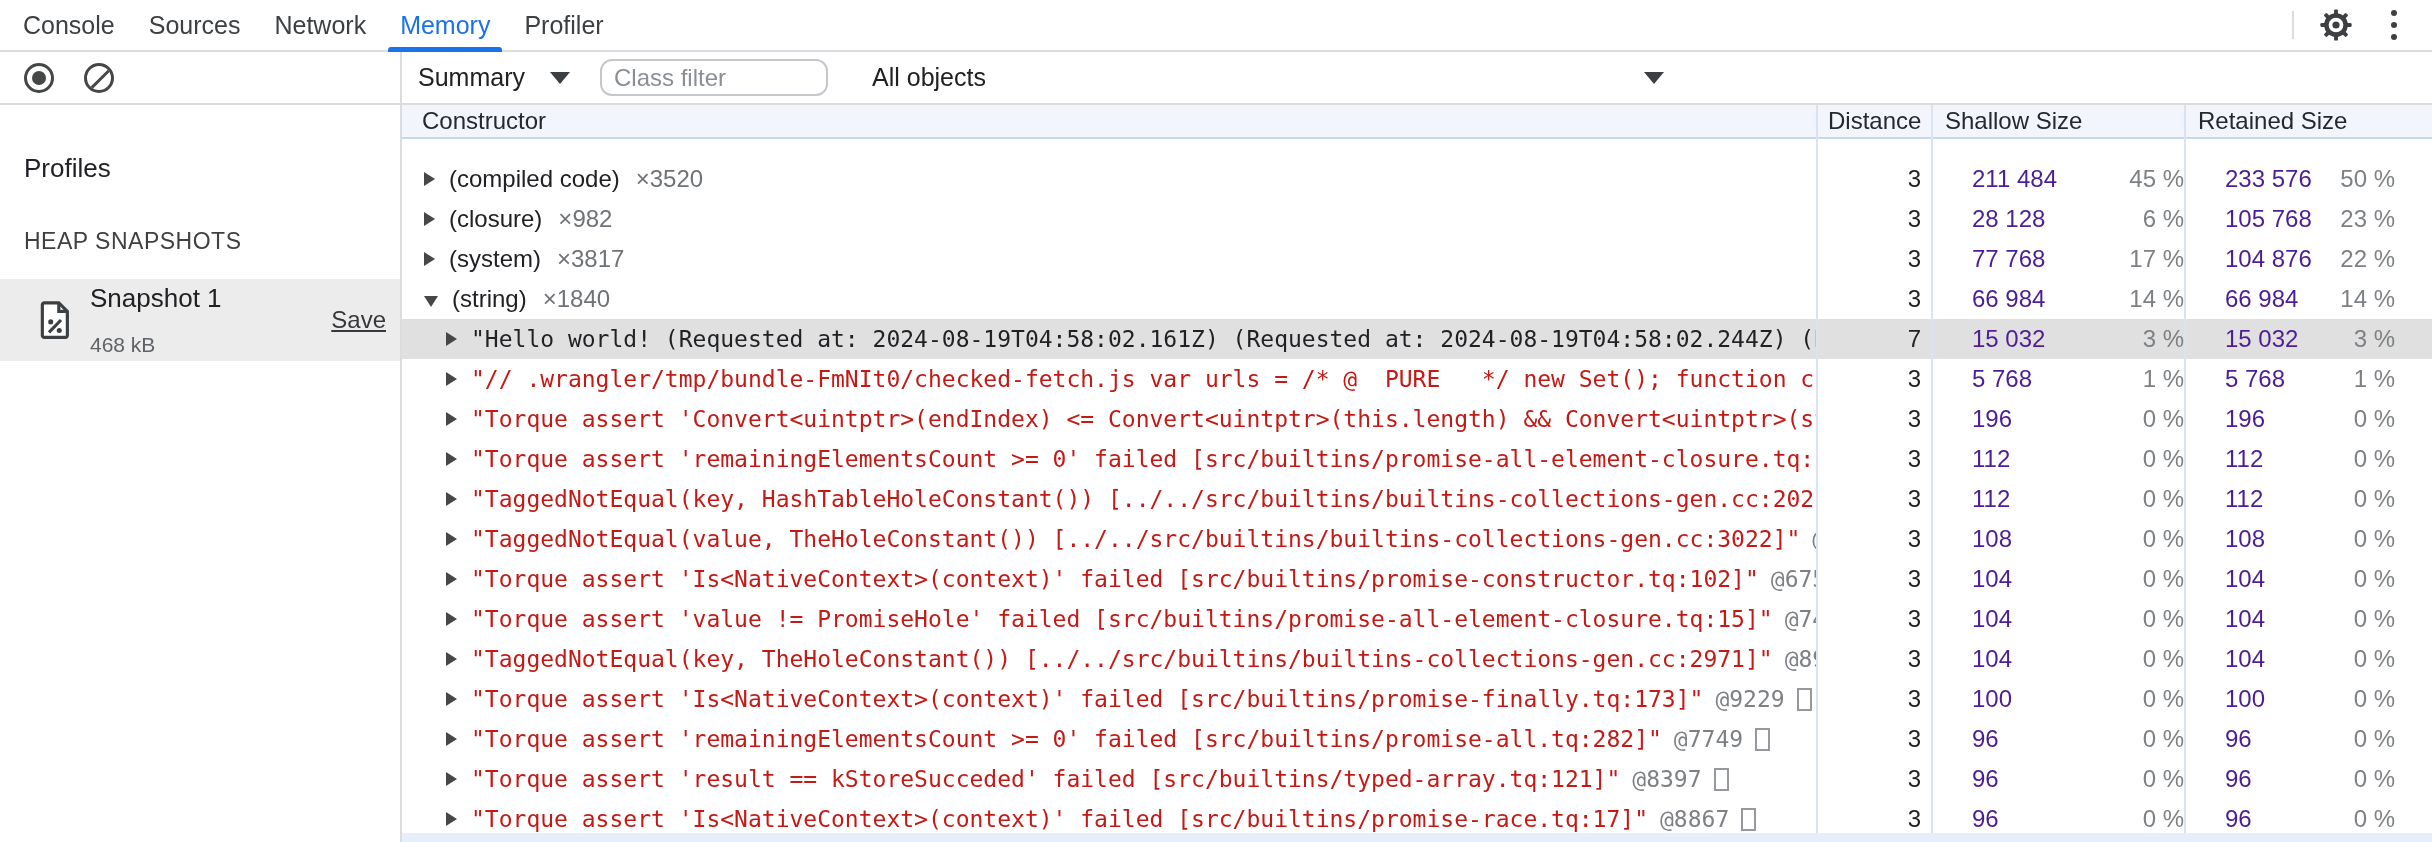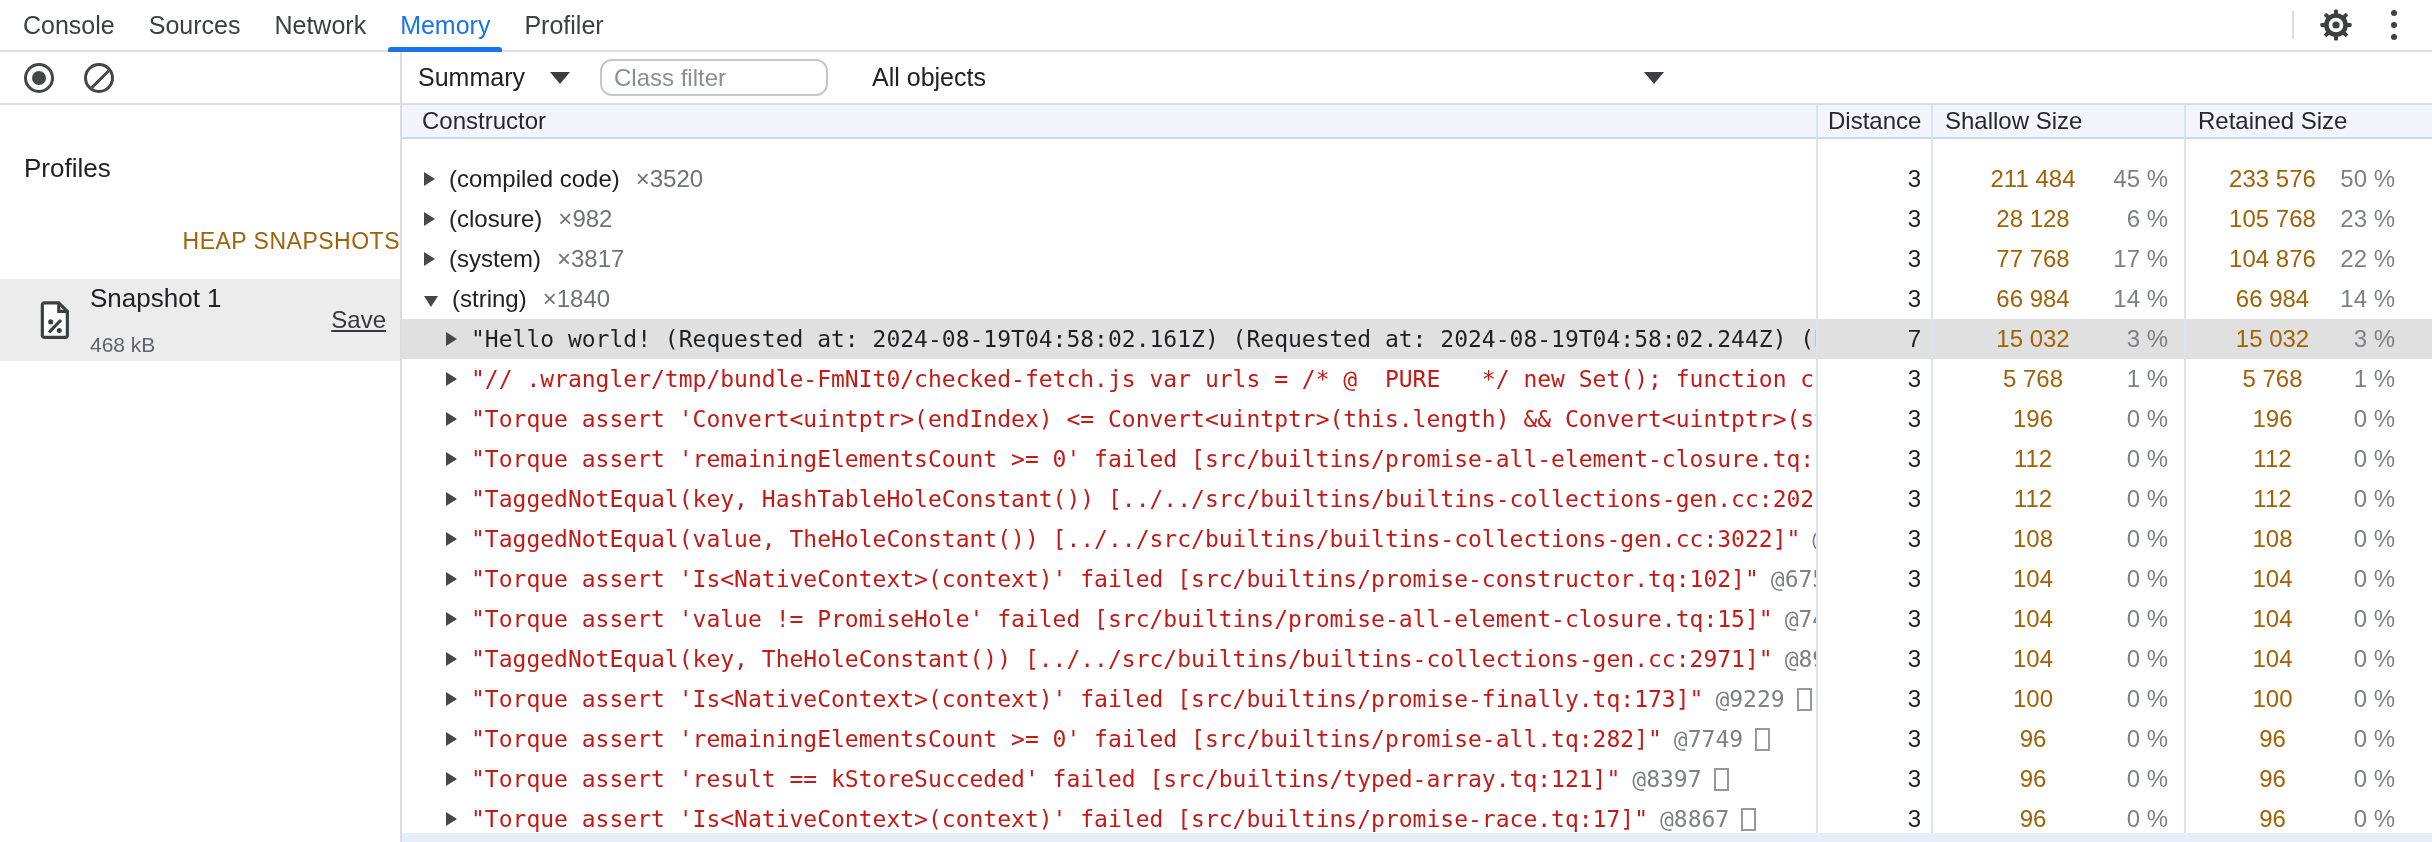--- a/index.html
+++ b/index.html
@@ -45,21 +45,21 @@
   .select.objects { width: 792px; justify-content: space-between; margin-right: 0; gap: 19px; }
   .class-filter { width: 228px; height: 37px; border: 2px solid #c4c7cb; border-radius: 12px;
     font-family: "Liberation Sans", sans-serif; font-size: 24px; color: #202124;
     padding: 0 12px; margin-right: 44px; outline: none; }
   .class-filter::placeholder { color: #8a8f94; }
 
   
   .content { flex: 1; display: flex; min-height: 0; }
   .sidebar { width: 402px; flex: 0 0 402px; border-right: 2px solid #dadce0; background: #fff; }
   .sidebar-title { font-size: 26px; color: #202124; padding: 48px 0 0 24px; }
-  .sidebar-section { font-size: 23px; color: #a16207; letter-spacing: 0.5px; margin: 44px 0 0 24px; text-align: right; }
+  .sidebar-section { font-size: 23px; color: #404040; letter-spacing: 0.5px; margin: 44px 0 0 24px; }
   .snapshot-item { margin-top: 24px; height: 82px; background: #ececec;
     display: flex; align-items: center; padding: 0 14px 0 36px; }
   .snap-icon { flex: 0 0 auto; margin-right: 16px; display: flex; }
   .snap-meta { display: flex; flex-direction: column; gap: 19px; }
   .snap-name { font-size: 26px; color: #202124; }
   .snap-size { font-size: 21px; color: #5f6368; }
   .save-link { margin-left: auto; font-size: 24px; color: #36383b; text-decoration: underline; }
 
   .main { flex: 1; position: relative; display: flex; flex-direction: column; min-width: 0; background: #fff; gap: 20px; }
   .vline { position: absolute; top: 0; bottom: 0; width: 2px; background: var(--divider-blue); z-index: 5; }
@@ -89,23 +89,23 @@
   .cname { color: #202124; }
   .count { color: #6f7276; margin-left: 16px; }
   .stext, .oid { font-family: "DejaVu Sans Mono", monospace; font-size: 23px; }
   .stext.red { color: var(--string-red); }
   .stext.dark { color: #1f2124; }
   .oid { color: #7d8084; margin-left: 12px; }
   .tofu { flex: 0 0 auto; display: inline-block; width: 15px; height: 23px;
     border: 2px solid #95989c; margin-left: 12px; }
   .cell.c-distance { text-align: right; padding-right: 12px; padding-left: 0; color: #202124; }
   .cell.c-shallow, .cell.c-retained { display: flex; padding-left: 0; }
-  .num { flex: 1; text-align: center; color: #a16207; margin-left: 39px; }
+  .num { flex: 1; text-align: left; color: #4c1d95; margin-left: 39px; }
   .pct { text-align: right; color: #7d8084; }
-  .c-shallow .pct { width: 92px; padding-right: 18px; }
+  .c-shallow .pct { width: 92px; padding-right: 2px; }
   .c-retained .pct { width: 112px; padding-right: 37px; }
 </style>
 </head>
 <body>
 
 <div class="app">
 
   <header class="tabbar">
     <nav class="tabs" id="tabs">
         <button class="tab">Console</button>

